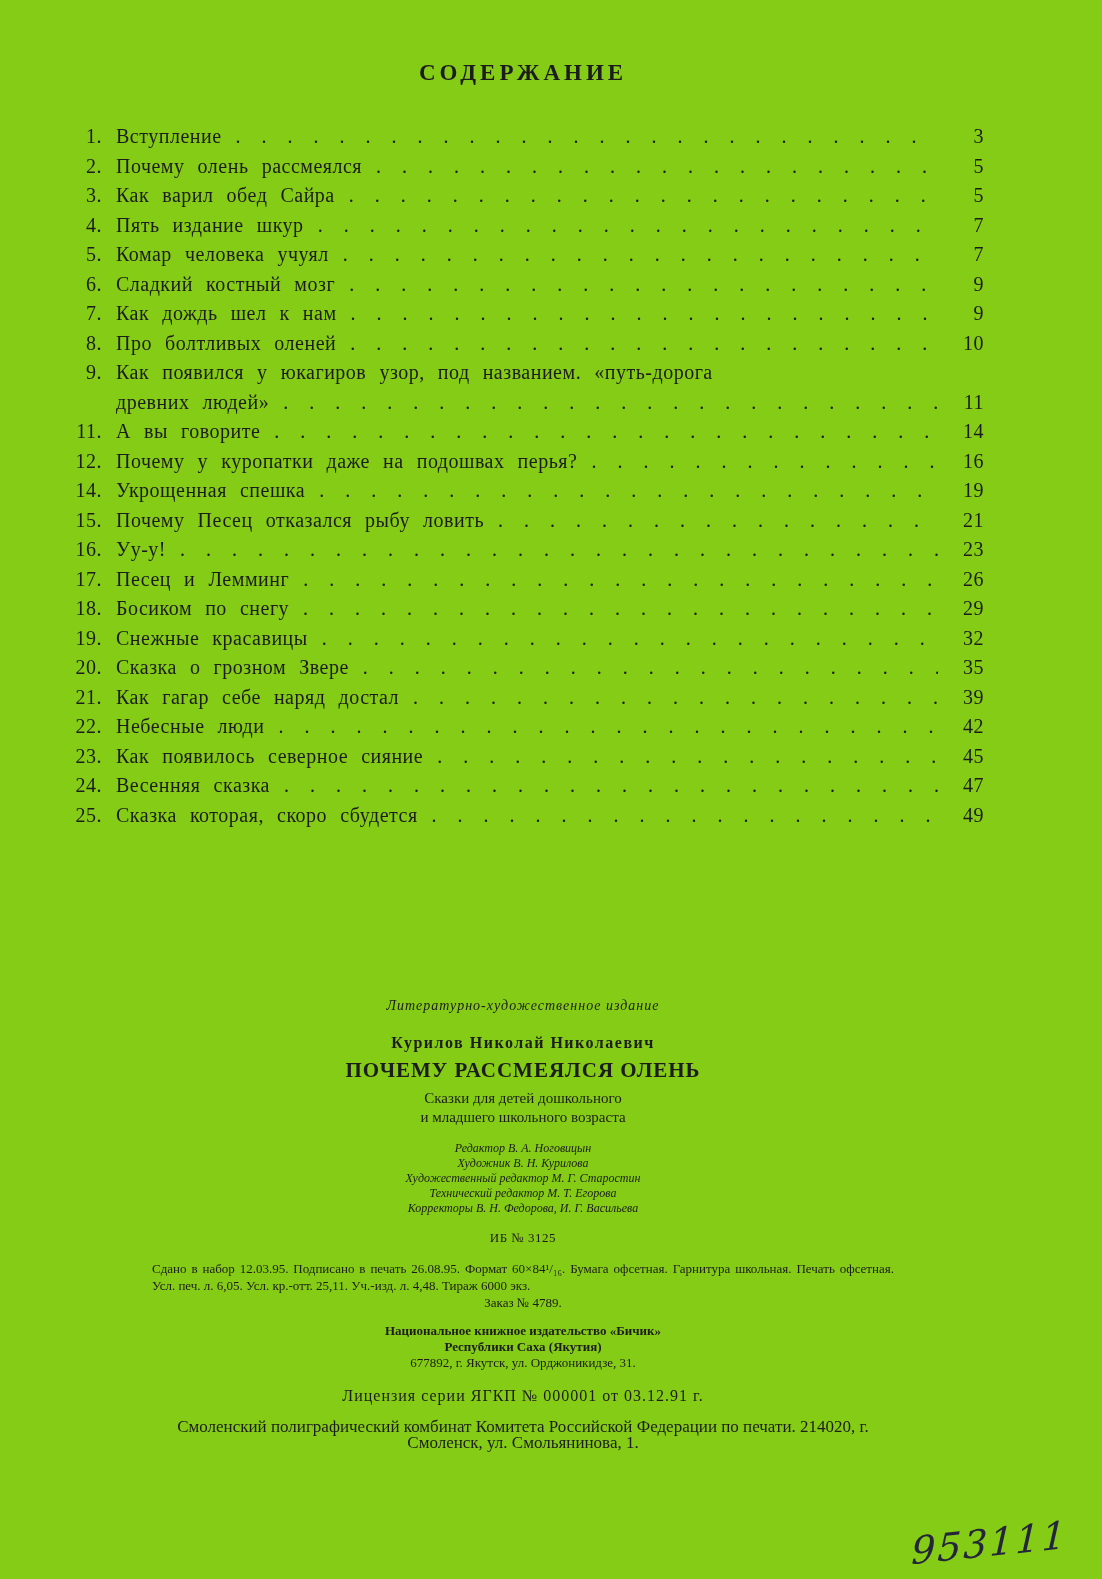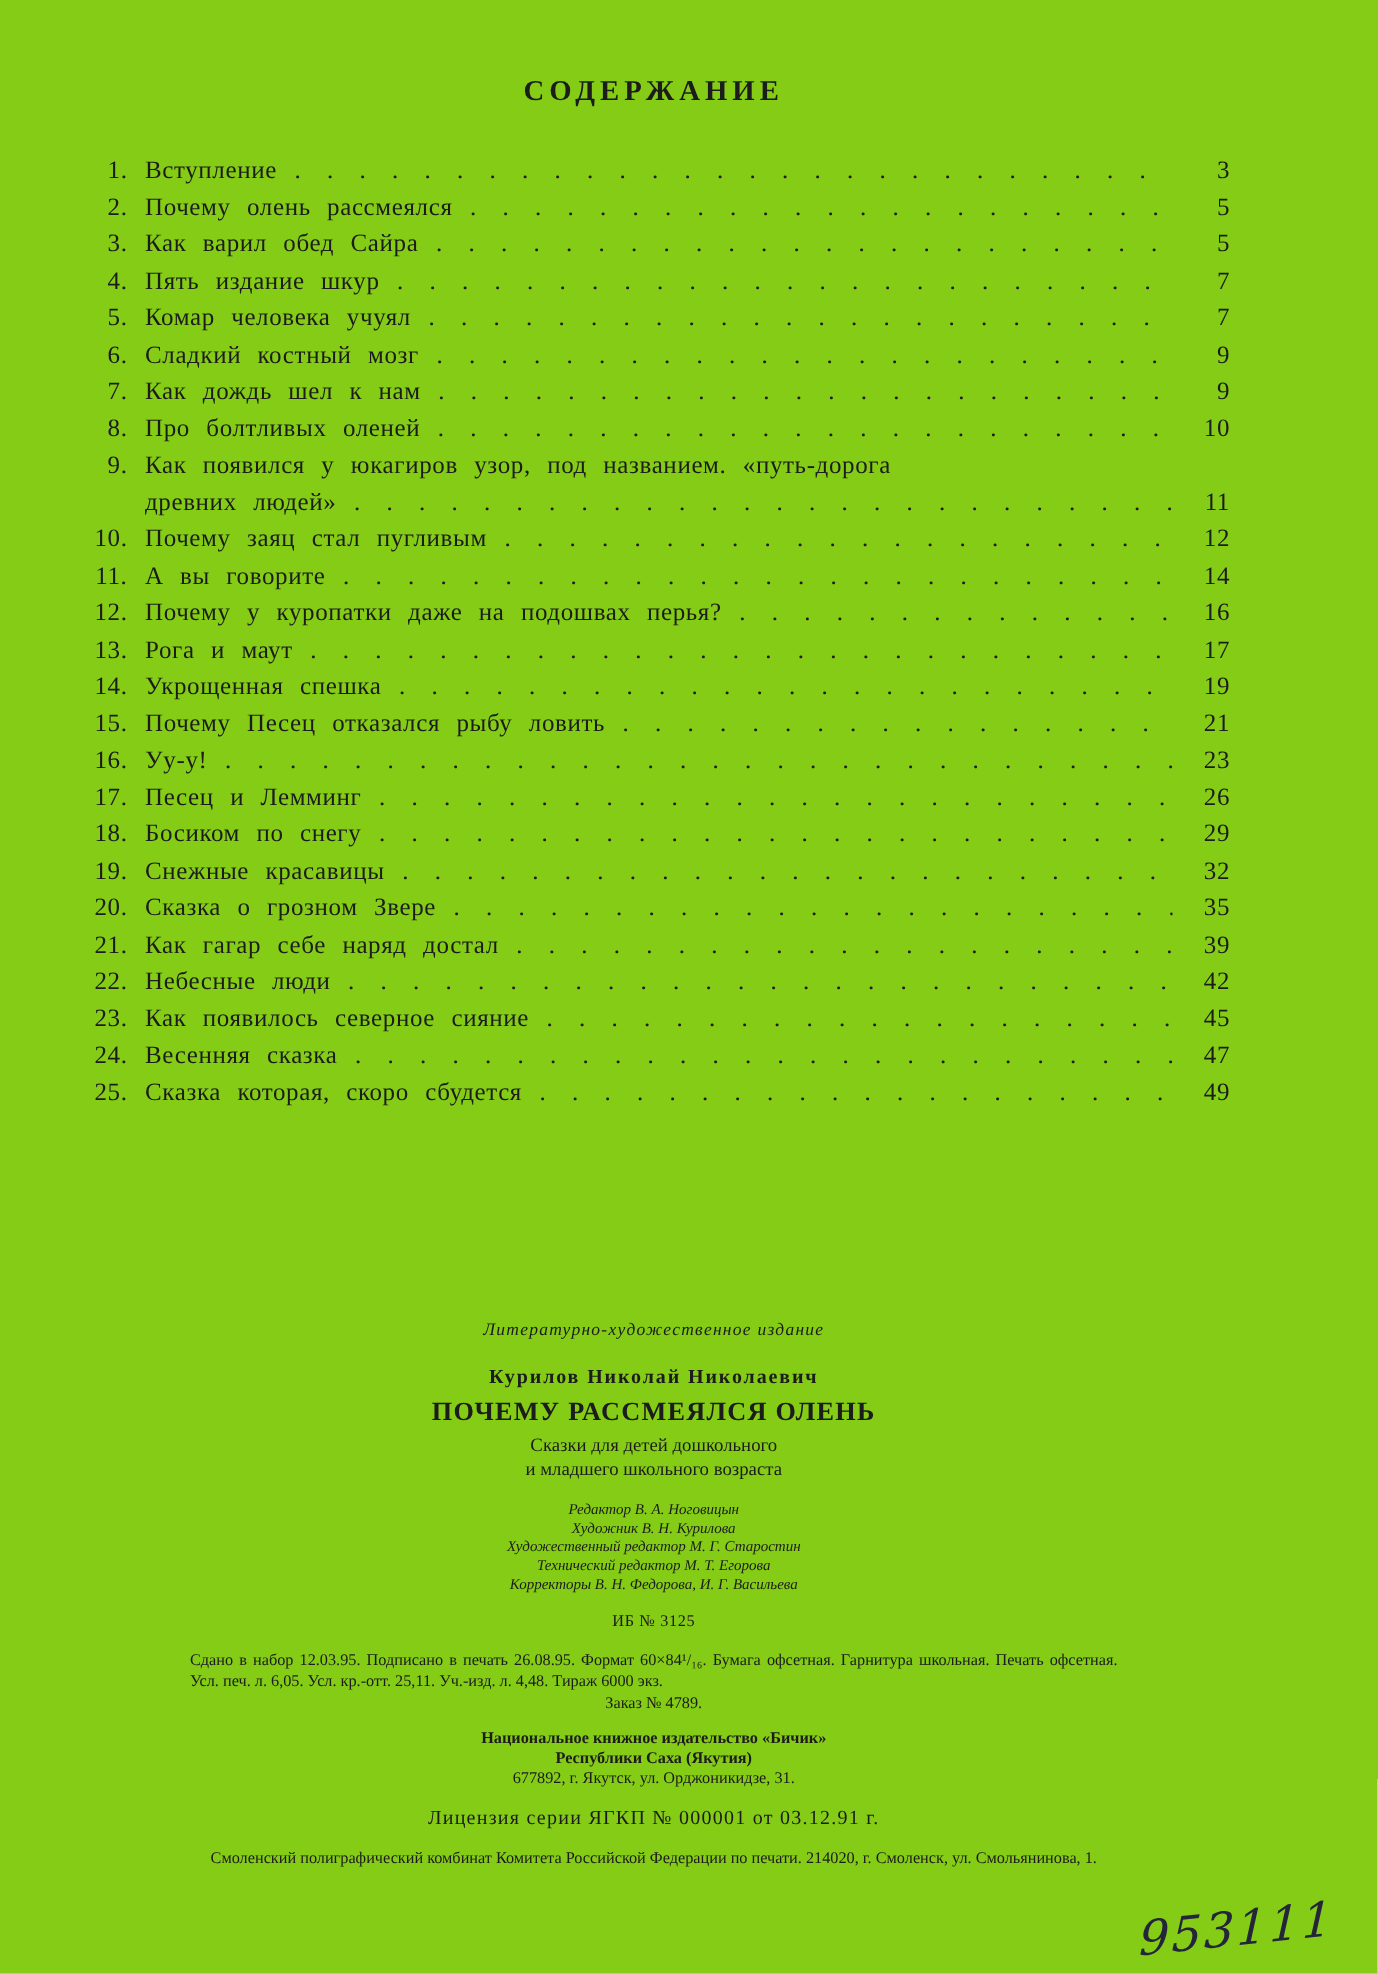--- a/index.html
+++ b/index.html
@@ -139,21 +139,21 @@
 
   .license {
     margin-top: 16px;
     font-size: 16px;
     letter-spacing: 1px;
   }
 
   .printer {
     margin: 14px auto 0;
     width: 770px;
-    font-size: 13px;
+    font-size: 17px;
     line-height: 16px;
     text-align: center;
   }
 
   .handwriting {
     position: absolute;
     right: 34px;
     bottom: 14px;
     font-family: "DejaVu Serif", serif;
     font-style: italic;
@@ -226,42 +226,30 @@
           <span class="toc-leader hidden"></span>
           <span class="toc-page"></span>
         </div>
         <div class="toc-row">
           <span class="toc-num"></span>
           <span class="toc-title">древних людей»</span>
           <span class="toc-leader"></span>
           <span class="toc-page">11</span>
         </div>
         <div class="toc-row">
-          <span class="toc-num">10.</span>
-          <span class="toc-title">Почему заяц стал пугливым</span>
-          <span class="toc-leader"></span>
-          <span class="toc-page">12</span>
-        </div>
-        <div class="toc-row">
           <span class="toc-num">11.</span>
           <span class="toc-title">А вы говорите</span>
           <span class="toc-leader"></span>
           <span class="toc-page">14</span>
         </div>
         <div class="toc-row">
           <span class="toc-num">12.</span>
           <span class="toc-title">Почему у куропатки даже на подошвах перья?</span>
           <span class="toc-leader"></span>
           <span class="toc-page">16</span>
-        </div>
-        <div class="toc-row">
-          <span class="toc-num">13.</span>
-          <span class="toc-title">Рога и маут</span>
-          <span class="toc-leader"></span>
-          <span class="toc-page">17</span>
         </div>
         <div class="toc-row">
           <span class="toc-num">14.</span>
           <span class="toc-title">Укрощенная спешка</span>
           <span class="toc-leader"></span>
           <span class="toc-page">19</span>
         </div>
         <div class="toc-row">
           <span class="toc-num">15.</span>
           <span class="toc-title">Почему Песец отказался рыбу ловить</span>

